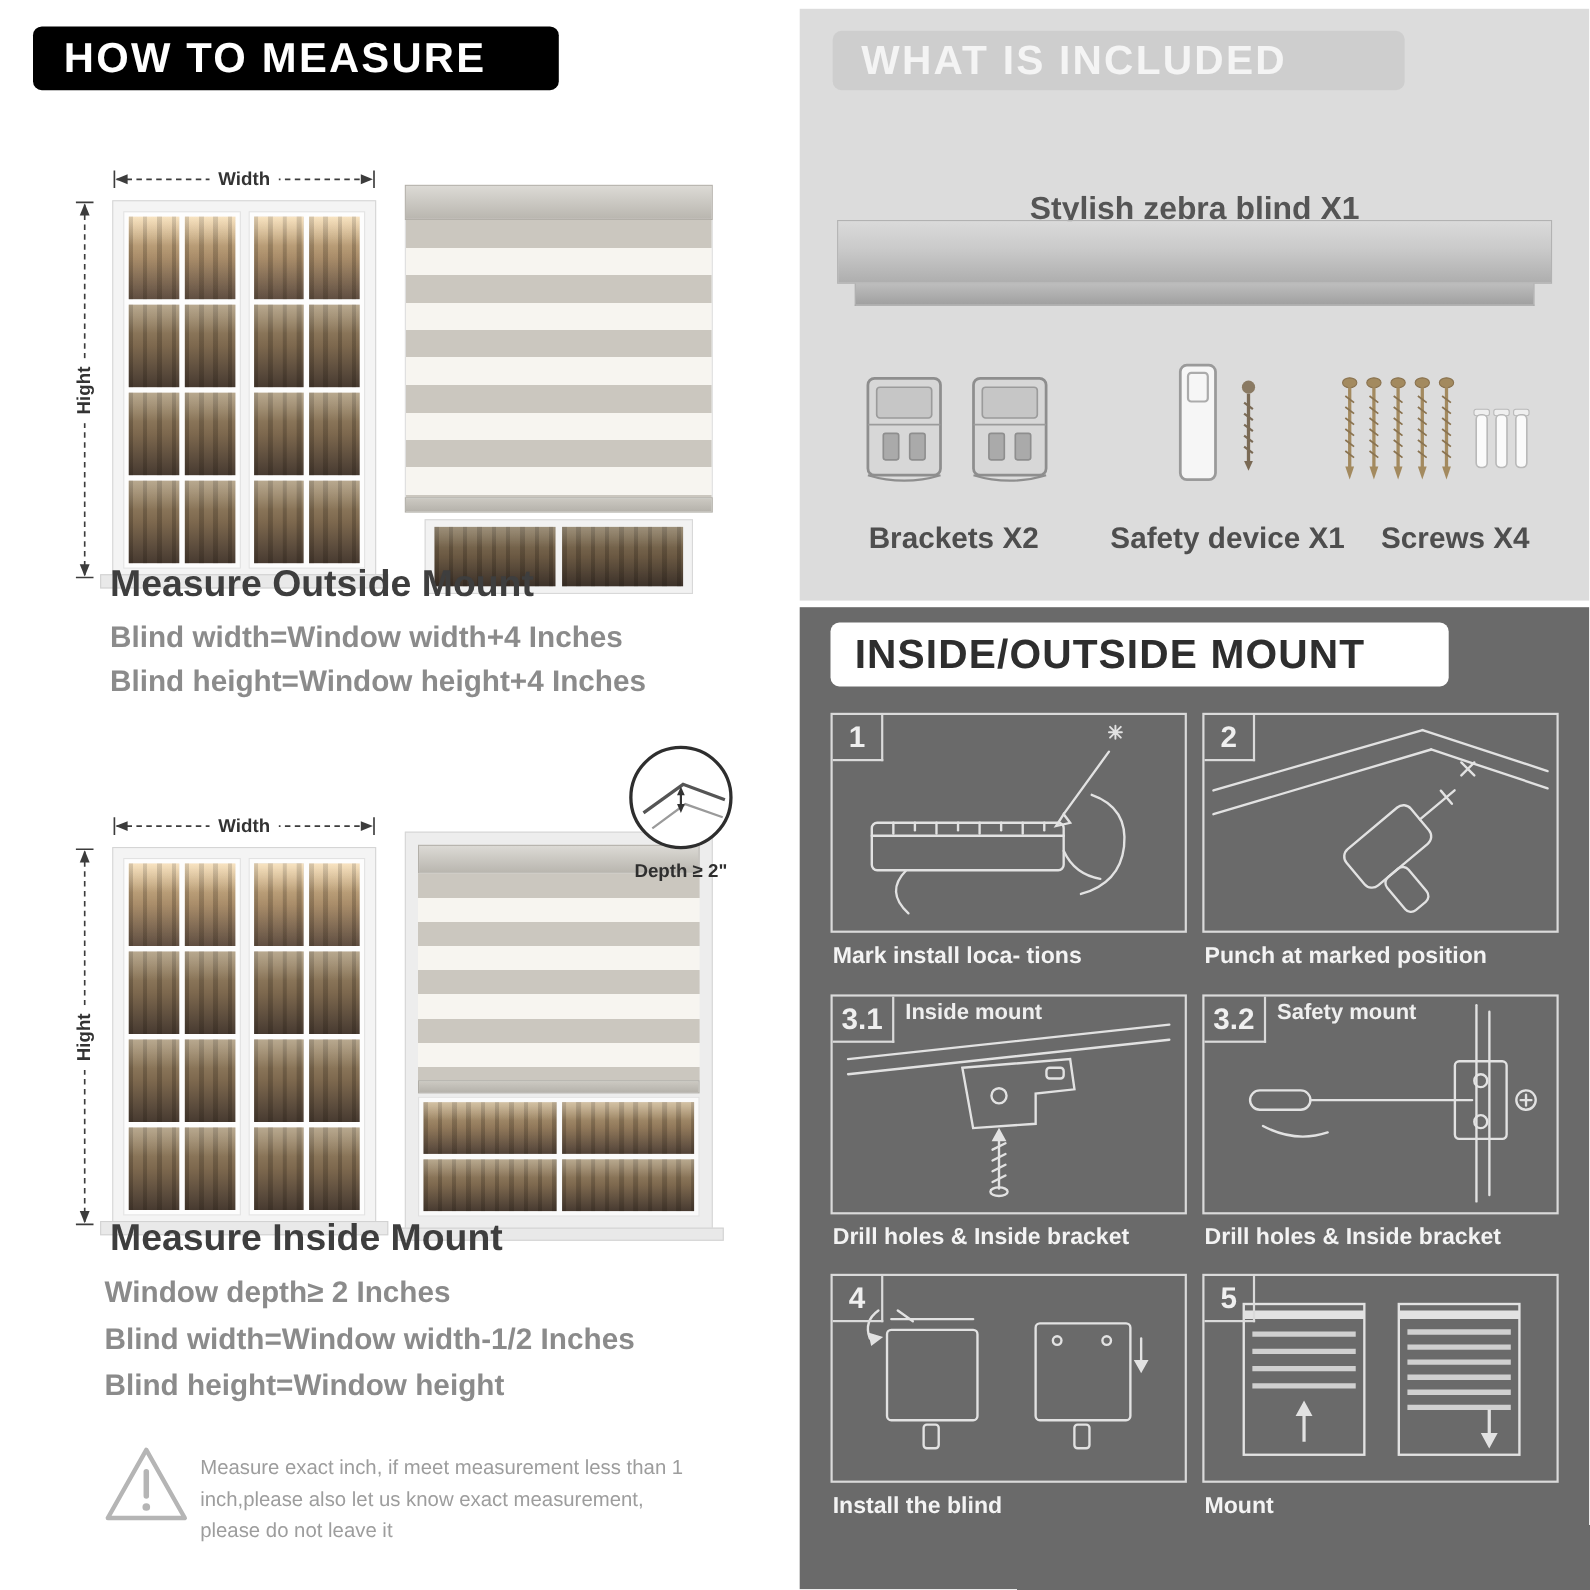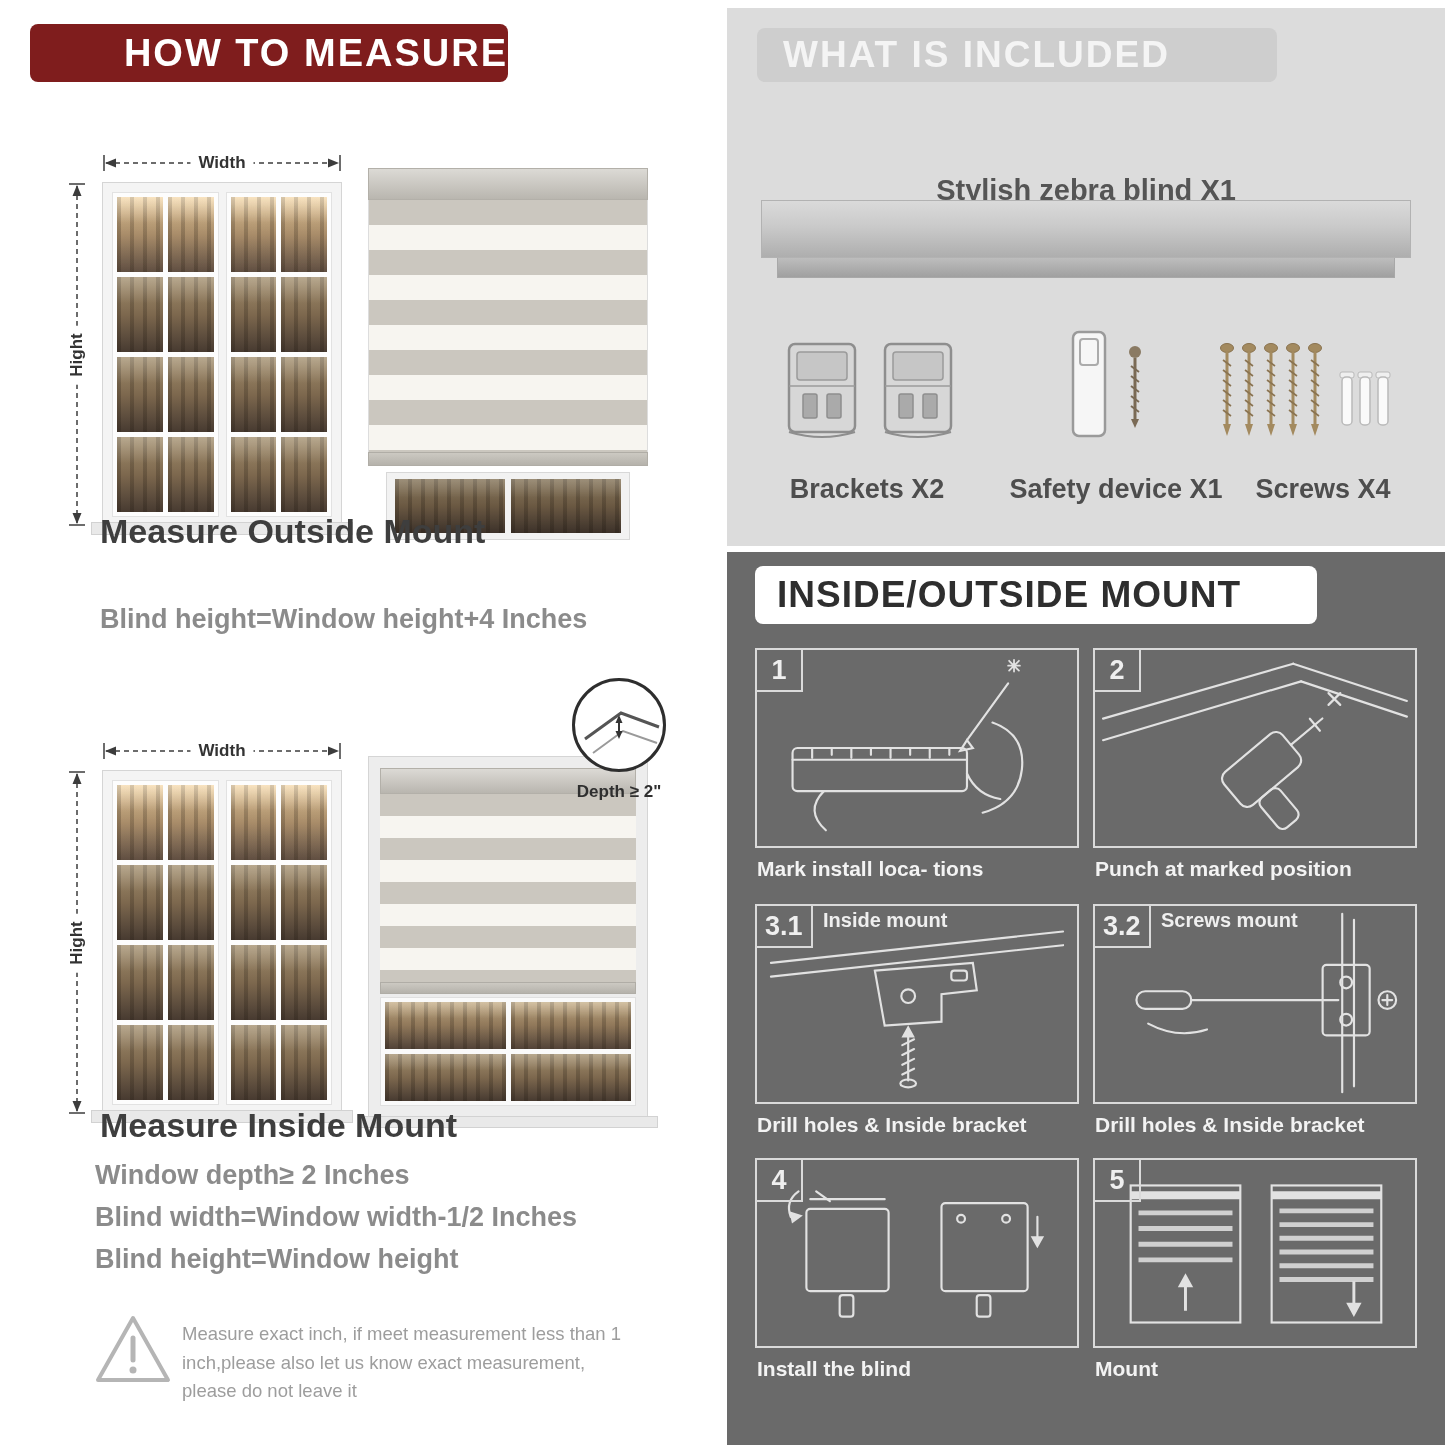--- a/index.html
+++ b/index.html
@@ -4,22 +4,22 @@
 <style>
   *{margin:0;padding:0;box-sizing:border-box;}
   html,body{background:#fff;}
   .canvas{position:relative;width:1445px;height:1445px;background:#fff;overflow:hidden;
           font-family:"Liberation Sans",sans-serif;}
   section{position:absolute;}
 
   
   .left{left:0;top:0;width:712px;height:1445px;background:#fff;}
   .hdr{position:absolute;font-weight:bold;border-radius:8px;white-space:nowrap;overflow:hidden;}
-  .hdr-measure{left:30px;top:24px;width:478px;height:58px;background:#7f1d1d;color:#fff;
-               font-size:38px;line-height:58px;padding-left:28px;letter-spacing:2px;text-align:right;}
+  .hdr-measure{left:30px;top:24px;width:478px;height:58px;background:#000000;color:#fff;
+               font-size:38px;line-height:58px;padding-left:28px;letter-spacing:2px;}
 
   .fig{position:absolute;width:592px;height:404px;margin-top:48px;}
   .fig1{left:62px;top:100px;}
   .fig2{left:62px;top:688px;}
 
   .window{position:absolute;left:40px;top:34px;width:240px;height:345px;background:#f4f4f4;
           border:1px solid #d5d5d5;padding:9px;display:flex;gap:7px;}
   .sash{flex:1;background:#fdfdfd;border:1px solid #e2e2e2;padding:4px;display:grid;
         grid-template-columns:1fr 1fr;grid-auto-rows:1fr;gap:5px;}
   .pane,.ppane{display:block;
@@ -163,20 +163,21 @@
         <div class="zebra"></div>
         <div class="bbar"></div>
         <div class="peek">
           <i class="ppane"></i>
             <i class="ppane"></i>
         </div>
       </div>
     </div>
 
     <h2 class="title t1">Measure Outside Mount</h2>
+    <p class="formula f1">Blind width=Window width+4 Inches</p>
     <p class="formula f2">Blind height=Window height+4 Inches</p>
 
     <div class="fig fig2">
       <div class="warrow">
         <svg viewBox="0 0 240 18">
           <line x1="2" y1="1" x2="2" y2="17" stroke="#3c3c3c" stroke-width="1.5"></line>
           <line x1="238" y1="1" x2="238" y2="17" stroke="#3c3c3c" stroke-width="1.5"></line>
           <line x1="4" y1="9" x2="236" y2="9" stroke="#3c3c3c" stroke-width="1.5" stroke-dasharray="5 4"></line>
           <path d="M3,9 L14,4.5 L14,13.5 Z" fill="#3c3c3c"></path>
           <path d="M237,9 L226,4.5 L226,13.5 Z" fill="#3c3c3c"></path>
@@ -386,21 +387,21 @@
             <ellipse cx="152" cy="181" rx="8" ry="4"></ellipse>
           </g>
         </svg>
       </div>
       <div class="caption">Drill holes &amp;  Inside bracket</div>
     </div>
 
     <div class="step s4">
       <div class="step-panel">
         <div class="numtab">3.2</div>
-        <span class="step-title">Screws mount</span>
+        <span class="step-title">Safety mount</span>
         <svg class="art" viewBox="0 0 322 200">
           <g stroke="#e2e2e2" stroke-width="2.2" fill="none" stroke-linecap="round">
             <path d="M250,8 L250,190"></path>
               <path d="M262,14 L262,184"></path>
             <rect x="230" y="60" width="48" height="72" rx="4"></rect>
             <circle cx="254" cy="78" r="6"></circle>
               <circle cx="254" cy="116" r="6"></circle>
             <circle cx="296" cy="96" r="9"></circle>
             <path d="M291,96 h10 M296,91 v10"></path>
             <line x1="96" y1="96" x2="246" y2="96"></line>

